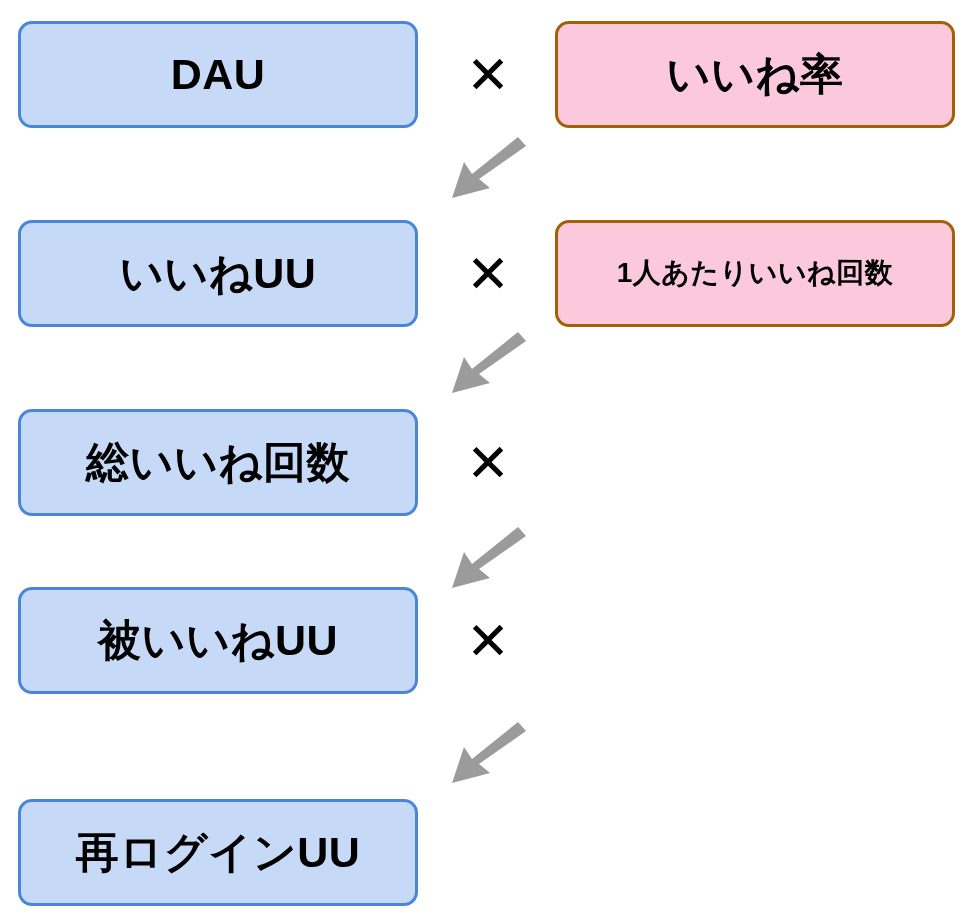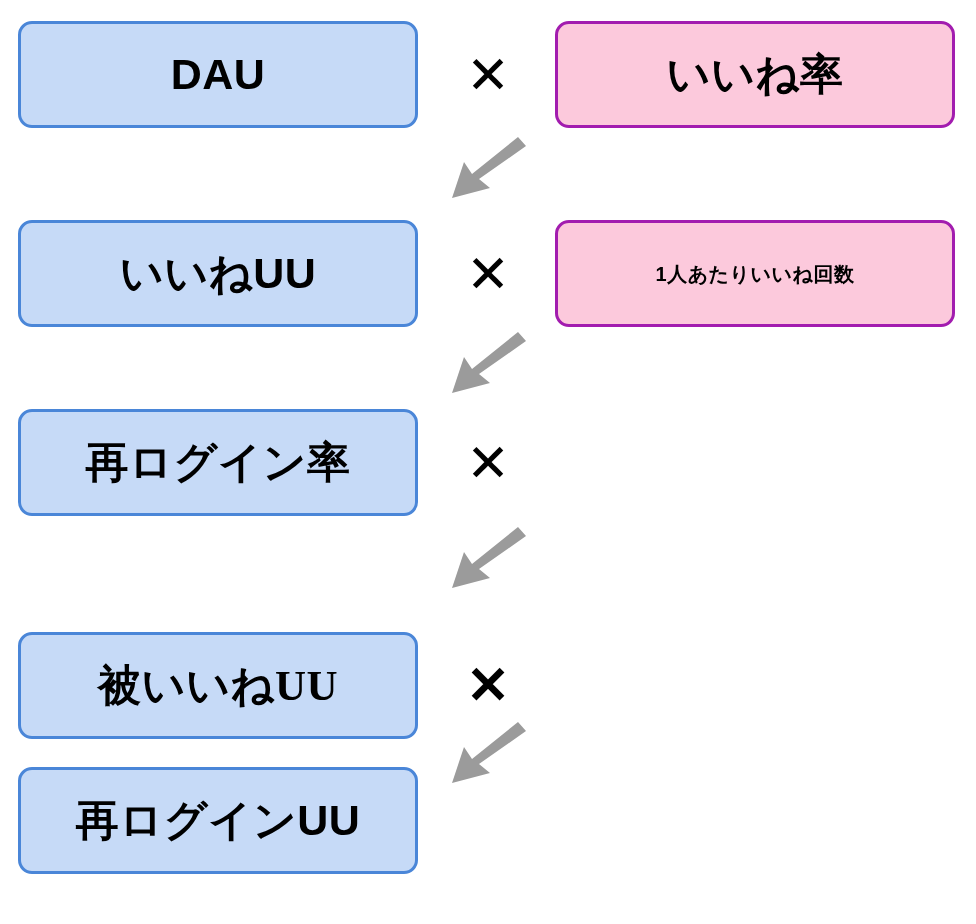--- a/index.html
+++ b/index.html
@@ -46,30 +46,30 @@
     left: 18px;
     width: 400px;
     background: #c6daf7;
     border: 3px solid #4a86d8;
   }
 
   .node.pink {
     left: 555px;
     width: 400px;
     background: #fcc9dc;
-    border: 3px solid #a21caf;
+    border: 3px solid #a16207;
   }
 
   .node .label {
     display: block;
     padding: 0 10px;
   }
 
   .size-lg { font-size: 43px; }
-  .size-sm { font-size: 20px; }
+  .size-sm { font-size: 28px; }
 
   .times {
     position: absolute;
     top: 0;
     left: 455px;
     width: 66px;
     height: 107px;
     display: flex;
     align-items: center;
     justify-content: center;
@@ -123,43 +123,43 @@
   </div>
 
   <div class="arrow-wrap" style="top:327px;">
     <svg viewBox="0 0 90 70" xmlns="http://www.w3.org/2000/svg" aria-hidden="true">
       <path d="M80 14 L72 5 L26 42 L18 30 L6 66 L44 56 L33 47 Z" fill="#9b9b9b"></path>
     </svg>
   </div>
 
   <div class="row" style="top:409px;">
     <div class="node blue">
-      <span class="label size-lg">再ログイン率</span>
+      <span class="label size-lg">総いいね回数</span>
     </div>
     <div class="times">✕</div>
   </div>
 
   <div class="arrow-wrap" style="top:522px;">
     <svg viewBox="0 0 90 70" xmlns="http://www.w3.org/2000/svg" aria-hidden="true">
       <path d="M80 14 L72 5 L26 42 L18 30 L6 66 L44 56 L33 47 Z" fill="#9b9b9b"></path>
     </svg>
   </div>
 
-  <div class="row" style="top:632px;font-family:Liberation Serif, serif;">
+  <div class="row" style="top:587px;">
     <div class="node blue">
       <span class="label size-lg">被いいねUU</span>
     </div>
     <div class="times">✕</div>
   </div>
 
   <div class="arrow-wrap" style="top:717px;">
     <svg viewBox="0 0 90 70" xmlns="http://www.w3.org/2000/svg" aria-hidden="true">
       <path d="M80 14 L72 5 L26 42 L18 30 L6 66 L44 56 L33 47 Z" fill="#9b9b9b"></path>
     </svg>
   </div>
 
-  <div class="row" style="top:767px;">
+  <div class="row" style="top:799px;">
     <div class="node blue">
       <span class="label size-lg">再ログインUU</span>
     </div>
   </div>
 
 </div>
 
 </body></html>

